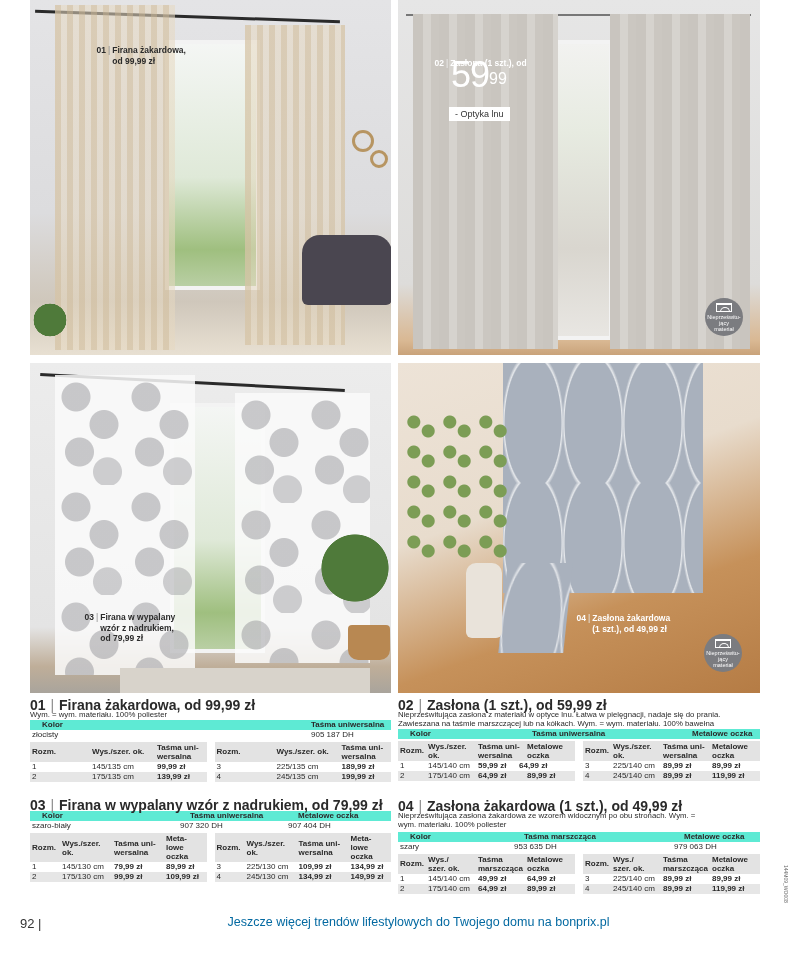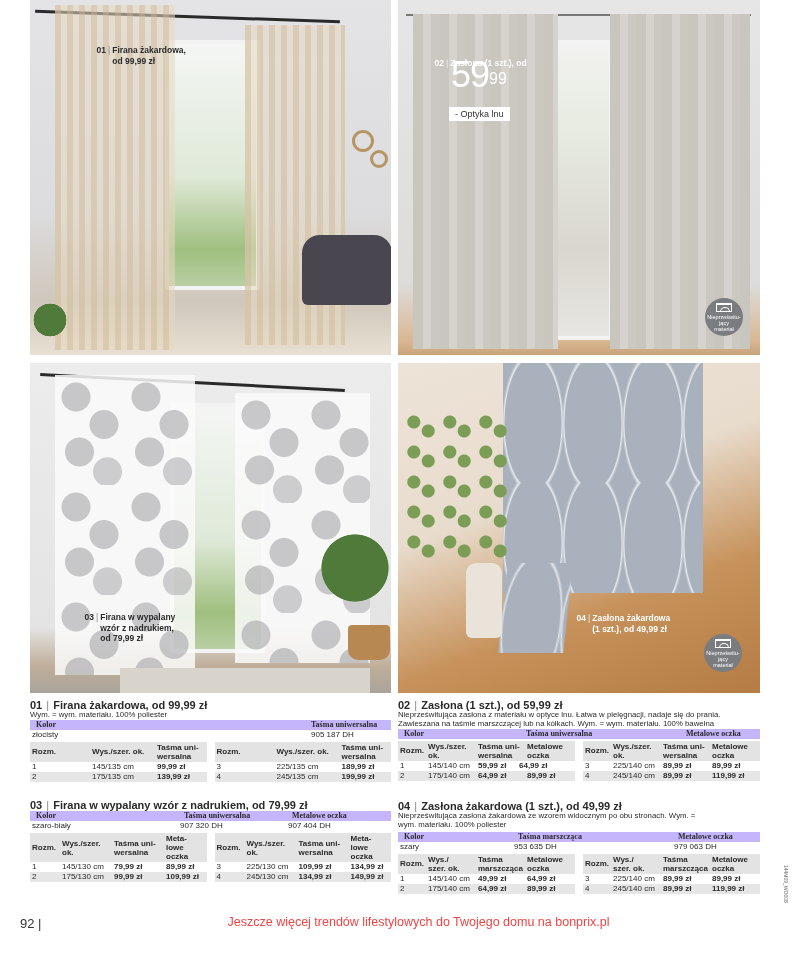--- a/index.html
+++ b/index.html
@@ -48,35 +48,35 @@
   .price-big { position: absolute; left: 451px; top: 55px; color: #ffffff; font-family: "Liberation Sans", sans-serif; font-size: 36px; line-height: 40px; font-weight: normal; letter-spacing: -1px; }
   .price-big sup { font-size: 16px; vertical-align: top; position: relative; top: 4px; letter-spacing: 0; }
   .tag { position: absolute; left: 449px; top: 107px; background: #ffffff; color: #333; font-family: "Liberation Sans", sans-serif; font-size: 9px; padding: 2px 6px; }
 
   .badge { position: absolute; width: 38px; height: 38px; border-radius: 50%; background: #7b7c80; color: #fff; font-family: "Liberation Sans", sans-serif; font-size: 5.5px; line-height: 6px; text-align: center; }
   .badge .ico { display: block; margin: 5px auto 2px; width: 16px; height: 9px; border: 1px solid #fff; border-top-width: 2px; position: relative; }
   .badge .ico::after { content: ""; position: absolute; left: 3px; bottom: -1px; width: 8px; height: 4px; border: 1px solid #fff; border-bottom: none; border-radius: 8px 8px 0 0; }
 
   
   .info { position: absolute; font-family: "Liberation Sans", sans-serif; font-size: 8px; line-height: 9.5px; color: #2a2a2a; }
-  .info h3 { font-size: 11px; font-weight: bold; line-height: 10px; }
+  .info h3 { font-size: 14px; font-weight: bold; line-height: 10px; }
   .info h3 .bar { color: #888; font-weight: normal; margin: 0 1px; }
   .info .desc { font-size: 7.8px; line-height: 9px; }
-  .hdr { display: flex; background: #c4b5fd; font-weight: bold; height: 10px; align-items: center; padding-left: 6px; margin-top: 1px; font-family: Liberation Serif, serif; }
+  .hdr { display: flex; background: #5eead4; font-weight: bold; height: 10px; align-items: center; padding-left: 12px; margin-top: 1px; }
   .vals { display: flex; height: 10px; align-items: center; padding-left: 2px; }
   .sizes { display: flex; gap: 8px; margin-top: 2px; }
   .stbl { flex: 1; }
   .shdr { display: flex; background: #e3e3e3; font-weight: bold; align-items: center; padding-left: 2px; }
   .srow { display: flex; height: 10px; align-items: center; padding-left: 2px; }
   .srow.alt { background: #e6e6e6; }
   .b { font-weight: bold; }
   .c { overflow: hidden; white-space: nowrap; }
 
   .footer-num { position: absolute; left: 20px; top: 916px; font-family: "Liberation Sans", sans-serif; font-size: 13px; color: #333; }
-  .footer-text { position: absolute; left: 0; width: 796px; top: 915px; text-align: center; font-family: "Liberation Sans", sans-serif; font-size: 12.5px; color: #ef4444; padding-left: 41px; }
+  .footer-text { position: absolute; left: 0; width: 796px; top: 915px; text-align: center; font-family: "Liberation Sans", sans-serif; font-size: 12.5px; color: #0369a1; padding-left: 41px; }
   .vcode { position: absolute; left: 779px; top: 865px; width: 10px; height: 60px; font-family: "Liberation Sans", sans-serif; font-size: 5px; color: #666; writing-mode: vertical-rl; }
 </style>
 </head>
 <body>
 
 <div id="photo1" class="photo">
   <div class="window" style="left:135px;top:40px;width:95px;height:250px;"></div>
   <div class="rod" style="left:5px;top:15px;width:305px;transform:rotate(2deg);"></div>
   <div class="curtain sheer-beige" style="left:25px;top:5px;width:120px;height:345px;"></div>
   <div class="curtain sheer-beige" style="left:215px;top:25px;width:100px;height:320px;"></div>

